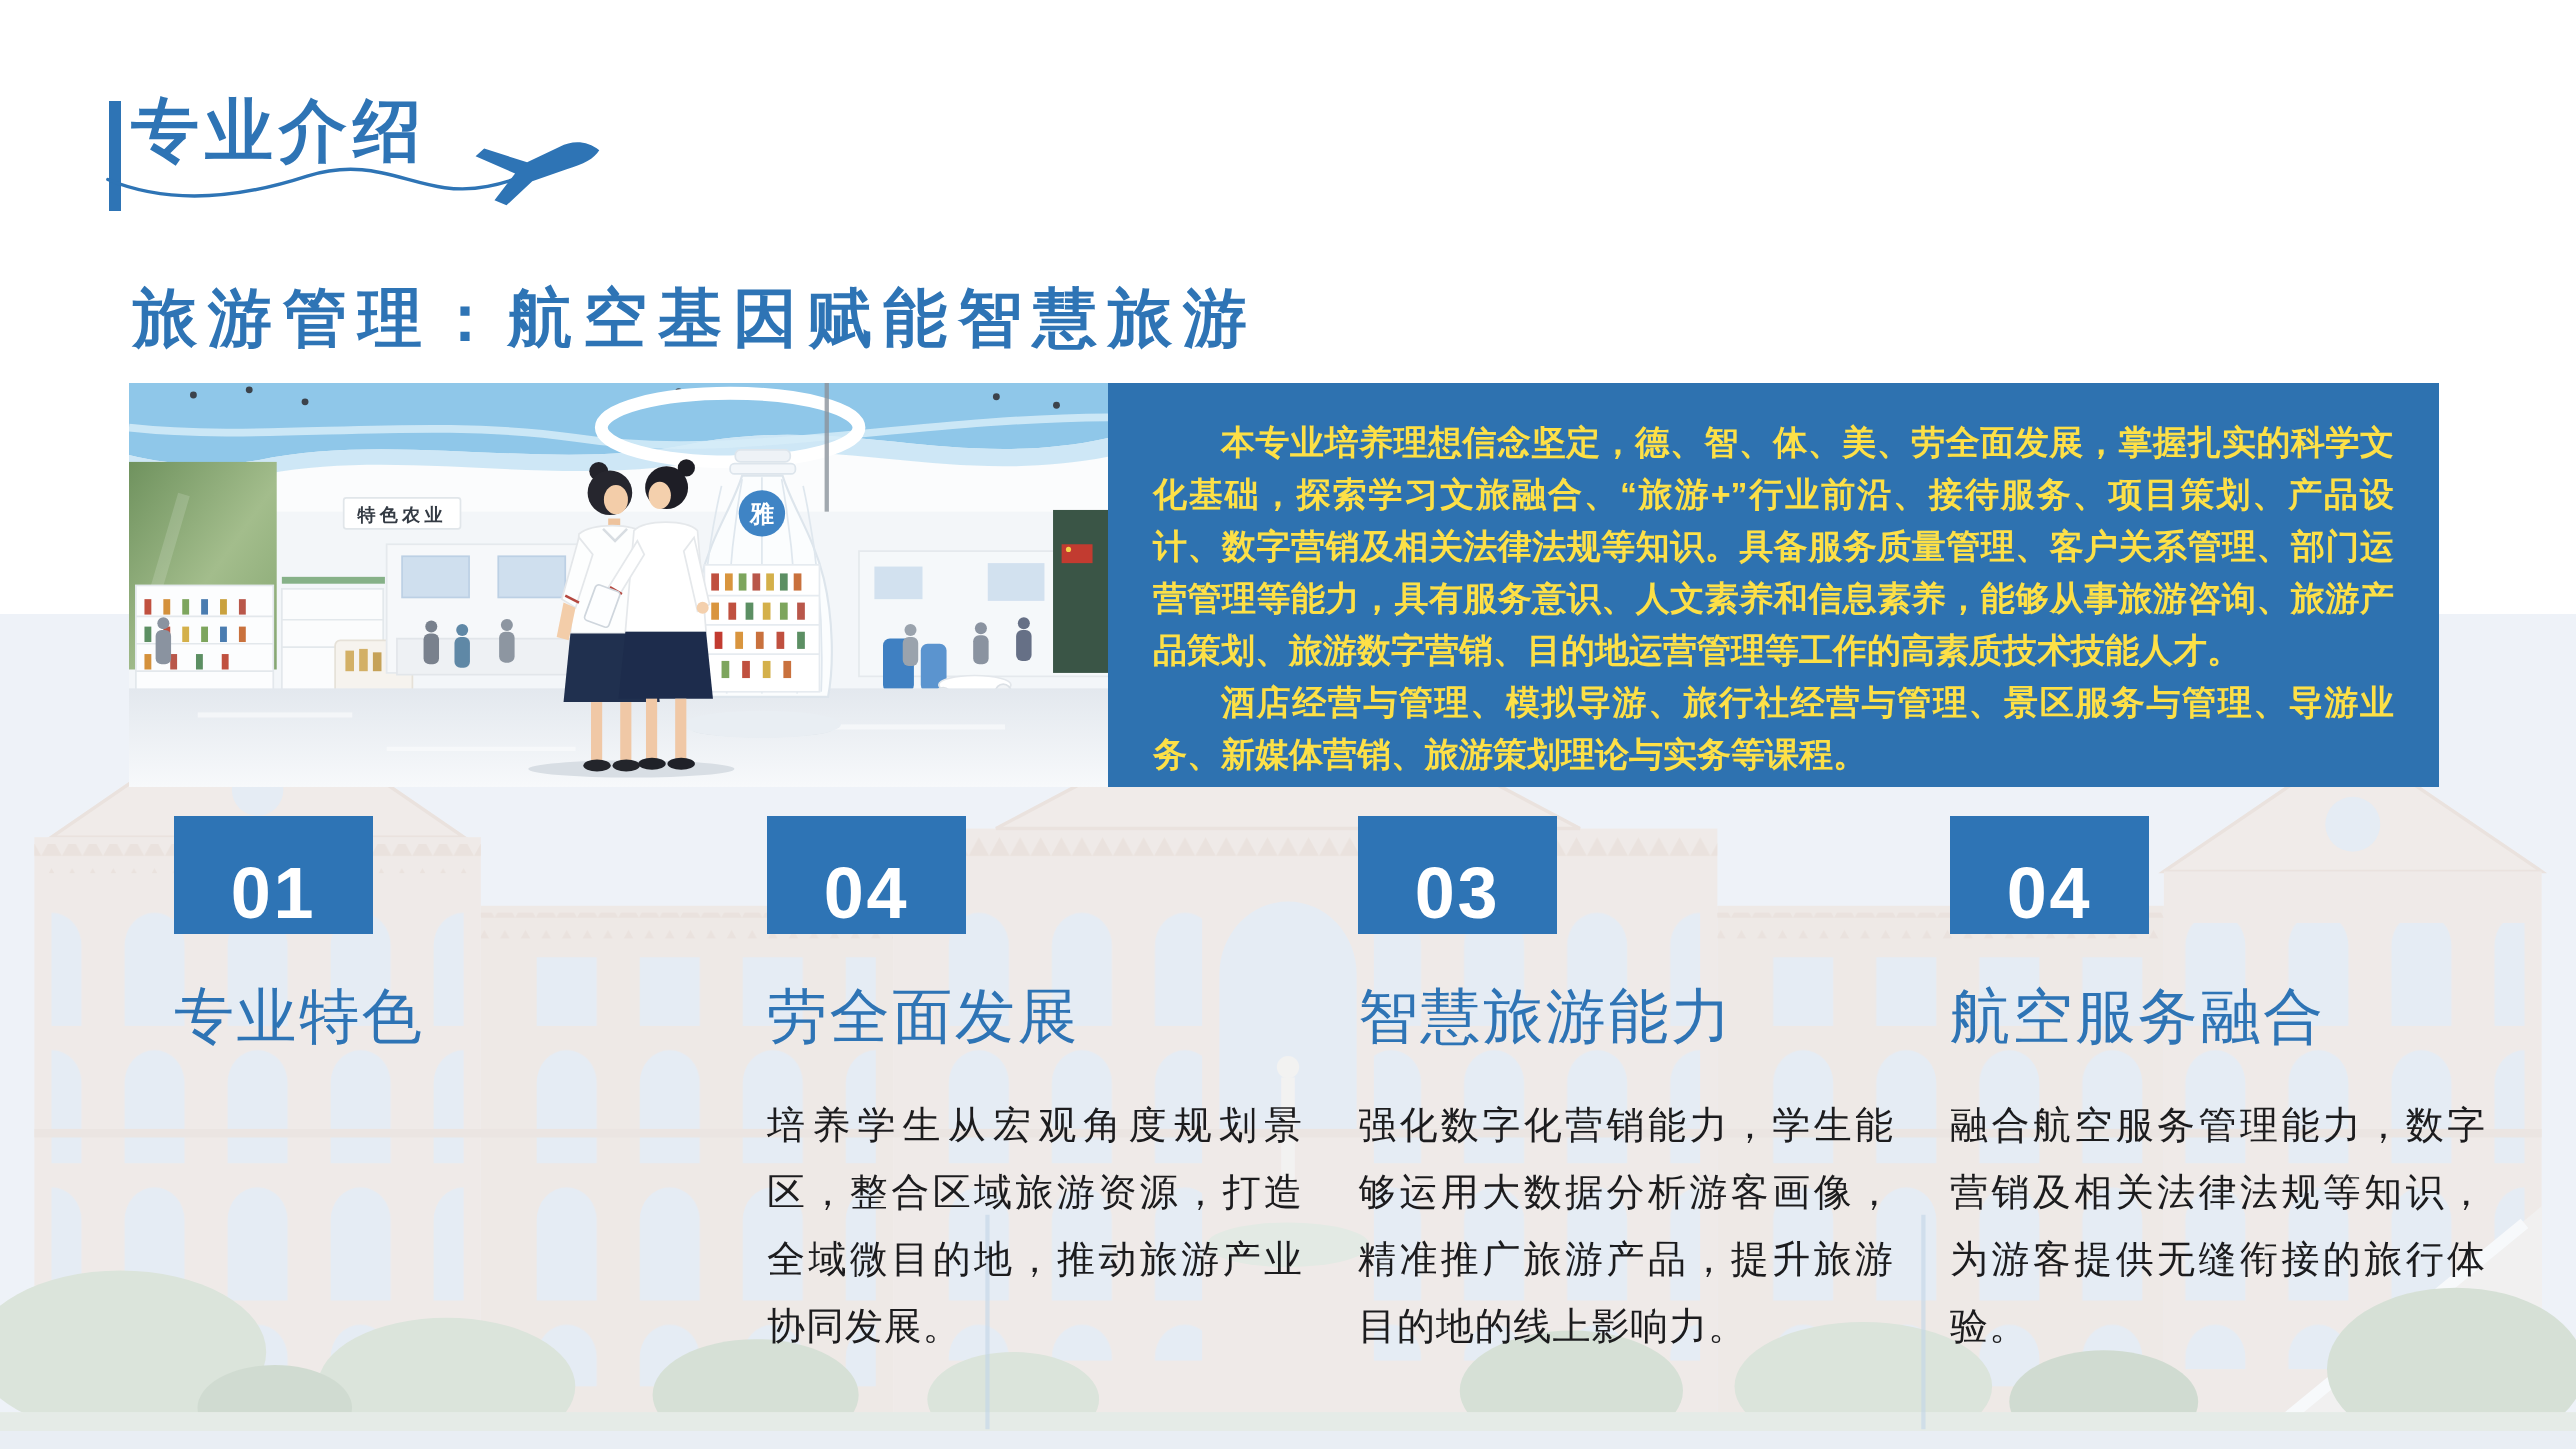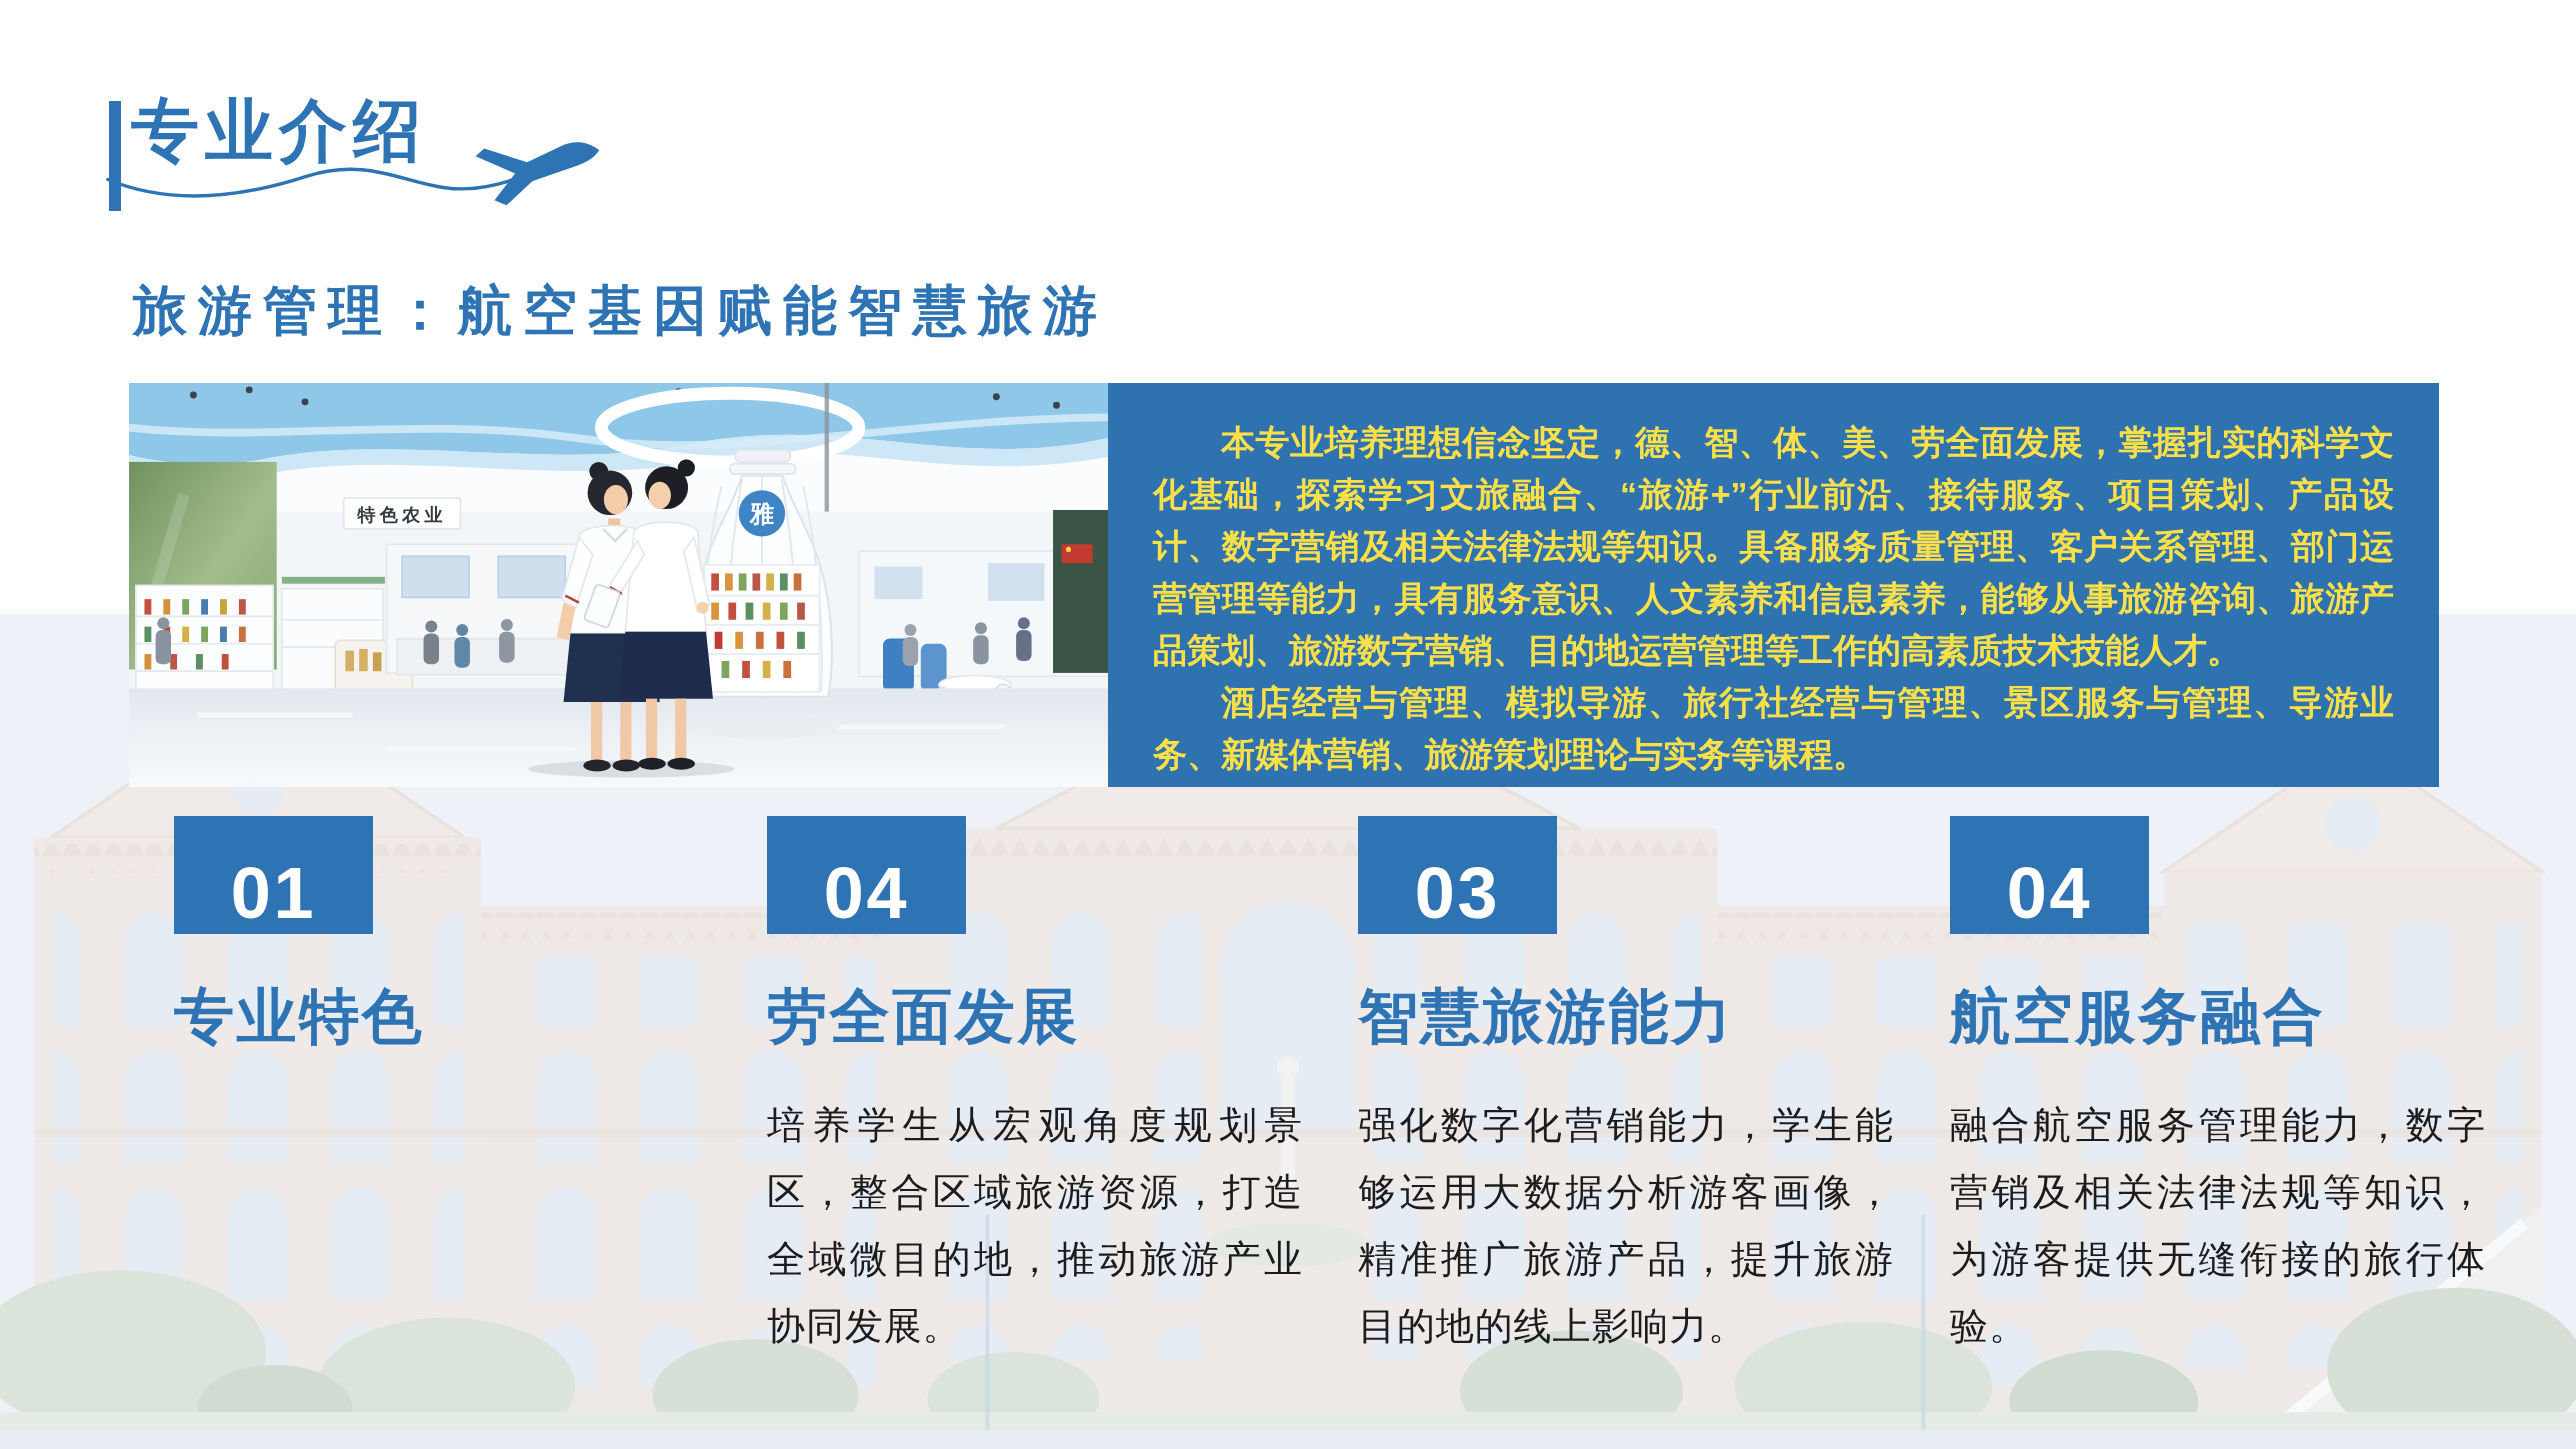--- a/index.html
+++ b/index.html
@@ -15,36 +15,36 @@
 
   
   .wm{position:absolute;left:0;top:614px;width:2576px;height:835px;background:var(--band);}
   .wm svg{display:block;width:100%;height:100%;}
 
   
   .hdr-bar{position:absolute;left:109px;top:101px;width:12px;height:110px;background:var(--blue);}
   .hdr-title{position:absolute;left:131px;top:86px;font-size:68px;font-weight:bold;color:var(--blue);letter-spacing:6px;white-space:nowrap;}
   .swoosh{position:absolute;left:101px;top:122px;width:567px;height:103px;}
 
-  .page-title{position:absolute;left:133px;top:275px;font-size:54px;font-weight:bold;color:var(--blue);letter-spacing:11px;white-space:nowrap;}
+  .page-title{position:absolute;left:133px;top:275px;font-size:64px;font-weight:bold;color:var(--blue);letter-spacing:11px;white-space:nowrap;}
 
   
   .photo{position:absolute;left:129px;top:383px;width:979px;height:404px;display:block;}
 
   
   .panel{position:absolute;left:1108px;top:383px;width:1331px;height:404px;background:var(--panel-blue);
          padding:33px 45px 0 45px;overflow:hidden;}
   .panel p{color:#fde047;font-size:34px;line-height:52px;font-weight:bold;text-align:justify;text-indent:2em;}
 
   
   .card{position:absolute;top:816px;width:536px;}
   .card.c1{left:174px}.card.c2{left:767px}.card.c3{left:1358px}.card.c4{left:1950px}
   .badge{width:199px;height:118px;background:var(--blue);display:flex;align-items:flex-end;justify-content:center;}
   .badge span{color:#ffffff;font-size:72px;font-weight:bold;letter-spacing:2.6px;}
-  .card-title{margin-top:43px;font-size:60px;font-weight:bold;color:var(--blue);letter-spacing:2.6px;white-space:nowrap;}
+  .card-title{margin-top:43px;font-size:60px;font-weight:normal;color:var(--blue);letter-spacing:2.6px;white-space:nowrap;}
   .card-body{margin-top:34px;font-size:38px;line-height:67px;color:var(--ink);text-align:justify;letter-spacing:0.9px;}
 </style>
 </head>
 <body>
 
 <div class="slide">
 
   <div class="wm">
     <svg viewBox="0 0 3000 973" preserveAspectRatio="none">
       <defs>

